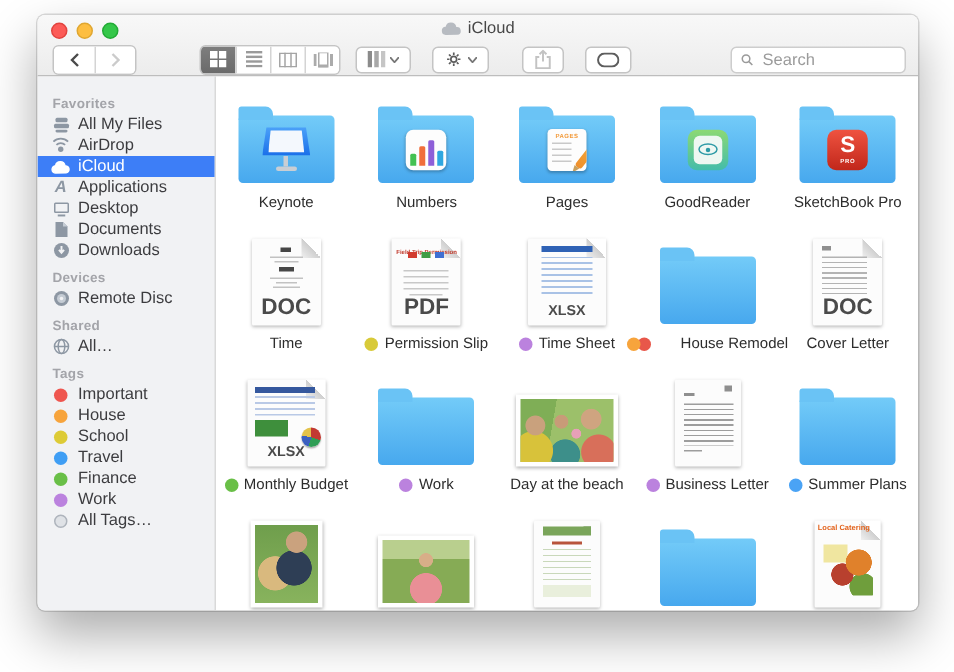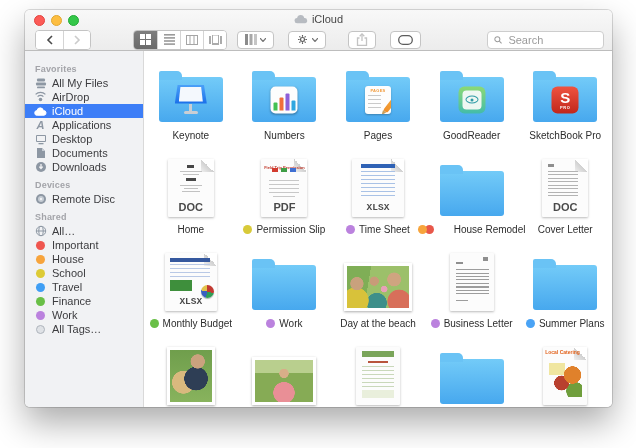--- a/index.html
+++ b/index.html
@@ -98,21 +98,21 @@
   .sk{width:27px;height:27px;border-radius:6px;background:linear-gradient(#ef5340,#c1271b);
     display:flex;flex-direction:column;align-items:center;justify-content:center;color:#fff;}
   .sk .s{font-size:15px;font-weight:bold;line-height:14px;}
   .sk .pro{font-size:4px;font-weight:bold;letter-spacing:.5px;}
   
   .pagei{position:relative;width:46px;height:58px;background:#fcfcfc;box-shadow:0 1px 2.5px rgba(0,0,0,.28);
     border-radius:1px;margin-bottom:2px;}
   .pagei .fold{position:absolute;top:0;right:0;width:13px;height:13px;
     background:linear-gradient(225deg,#ffffff 0 50%,#cfcfcf 50%,#f0f0f0 100%);}
   .pagei .ext{position:absolute;bottom:4px;left:0;right:0;text-align:center;font-weight:bold;
-    font-size:11px;color:#4a4a4a;}
+    font-size:15px;color:#4a4a4a;}
   .pagei .ext.small{font-size:9.5px;}
   .art{position:absolute;left:5px;right:5px;top:5px;height:32px;}
   .a-menu{background:
     linear-gradient(#474747,#474747) no-repeat 50% 1px / 7px 3px,
     linear-gradient(#c2c2c2,#c2c2c2) no-repeat 50% 7px / 22px 1px,
     linear-gradient(#c2c2c2,#c2c2c2) no-repeat 50% 10px / 16px 1px,
     linear-gradient(#474747,#474747) no-repeat 50% 14px / 10px 3px,
     linear-gradient(#c2c2c2,#c2c2c2) no-repeat 50% 21px / 22px 1px,
     linear-gradient(#c2c2c2,#c2c2c2) no-repeat 50% 24px / 14px 1px,
     linear-gradient(#c2c2c2,#c2c2c2) no-repeat 50% 27px / 18px 1px;}
@@ -122,21 +122,21 @@
     linear-gradient(#3f9d45,#3f9d45) no-repeat 15px 0 / 6px 4px,
     linear-gradient(#3f6fd2,#3f6fd2) no-repeat 24px 0 / 6px 4px,
     linear-gradient(#c8c8c8,#c8c8c8) no-repeat 50% 12px / 30px 1px,
     linear-gradient(#c8c8c8,#c8c8c8) no-repeat 50% 16px / 30px 1px,
     linear-gradient(#c8c8c8,#c8c8c8) no-repeat 50% 20px / 30px 1px,
     linear-gradient(#c8c8c8,#c8c8c8) no-repeat 50% 24px / 30px 1px,
     linear-gradient(#c8c8c8,#c8c8c8) no-repeat 50% 28px / 22px 1px;}
   .a-sheet{background:
     linear-gradient(#2f62b5,#2f62b5) no-repeat 50% 0 / 34px 4px,
     repeating-linear-gradient(#a9c2e6 0 1px,transparent 1px 4px) no-repeat 50% 7px / 34px 25px;}
-  .pagei.wide{width:52px;font-family:Liberation Mono, monospace;}
+  .pagei.wide{width:52px;}
   .a-budget{background:
     linear-gradient(#35589e,#35589e) no-repeat 1px 0 / 40px 4px,
     repeating-linear-gradient(#b9c9e6 0 1px,transparent 1px 4px) no-repeat 1px 6px / 40px 13px,
     linear-gradient(#3e8f3c,#3e8f3c) no-repeat 1px 22px / 22px 11px;}
   .pie{position:absolute;right:3px;bottom:13px;width:13px;height:13px;border-radius:50%;
     background:conic-gradient(#c23a32 0 30%,#2f9e55 30% 55%,#3a5fc0 55% 78%,#e3c24a 78% 100%);
     box-shadow:0 1px 1px rgba(0,0,0,.3);}
   .pagei.plain{width:44px;}
   .a-letter{top:4px;height:46px;background:
     linear-gradient(#8f8f8f,#8f8f8f) no-repeat 1px 5px / 7px 2px,
@@ -389,20 +389,21 @@
                 <g fill="none" stroke="#8d97a3" stroke-width="1">
                   <circle cx="6" cy="6" r="4.7"></circle>
                   <ellipse cx="6" cy="6" rx="2.2" ry="4.7"></ellipse>
                   <line x1="1.3" y1="6" x2="10.7" y2="6"></line>
                 </g>
               </svg>
             </span>
         <span>All…</span>
       </div>
 
+      <div class="shead">Tags</div>
       <div class="sitem">
         <span class="sdot" style="background-color: rgb(239, 86, 79);"></span>
         <span>Important</span>
       </div>
       <div class="sitem">
         <span class="sdot" style="background-color: rgb(247, 164, 60);"></span>
         <span>House</span>
       </div>
       <div class="sitem">
         <span class="sdot" style="background-color: rgb(221, 203, 54);"></span>
@@ -507,21 +508,21 @@
 
         <div class="cell">
           <div class="thumb">
                 <div class="pagei">
             <span class="fold"></span>
             <div class="art a-menu"></div>
             <span class="ext">DOC</span>
           </div>
               </div>
           <div class="caption">
-                <span>Home</span>
+                <span>Time</span>
               </div>
         </div>
         <div class="cell">
           <div class="thumb">
                 <div class="pagei">
             <span class="fold"></span>
             <span class="doctitle">Field Trip Permission</span>
             <div class="art a-pdf" style="top:9px"></div>
             <span class="ext">PDF</span>
           </div>

